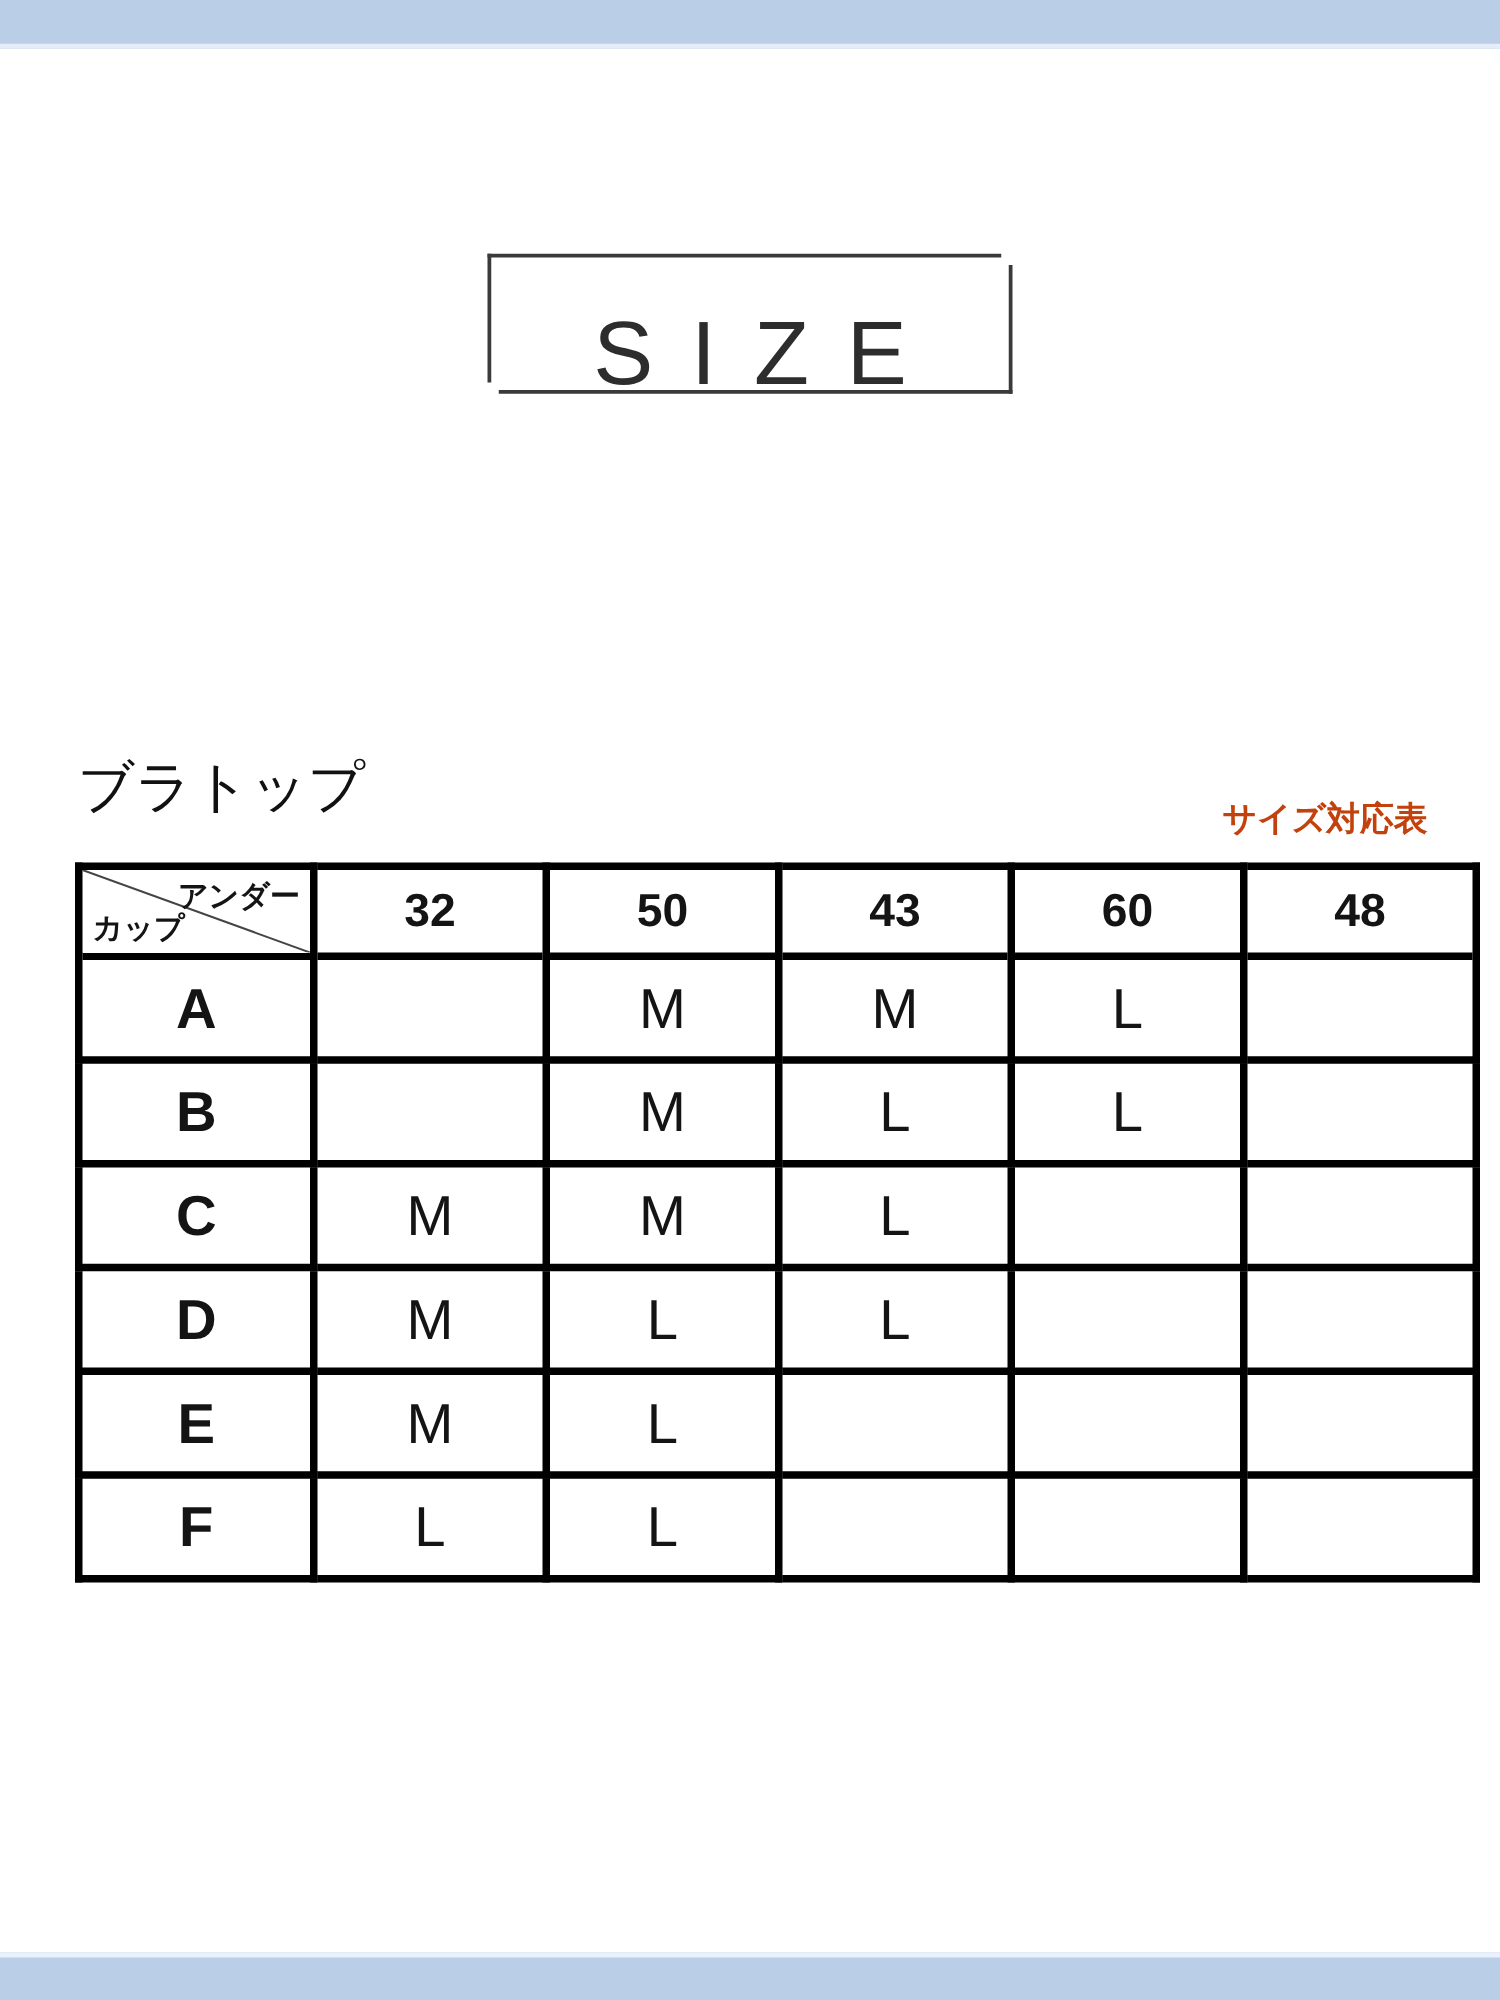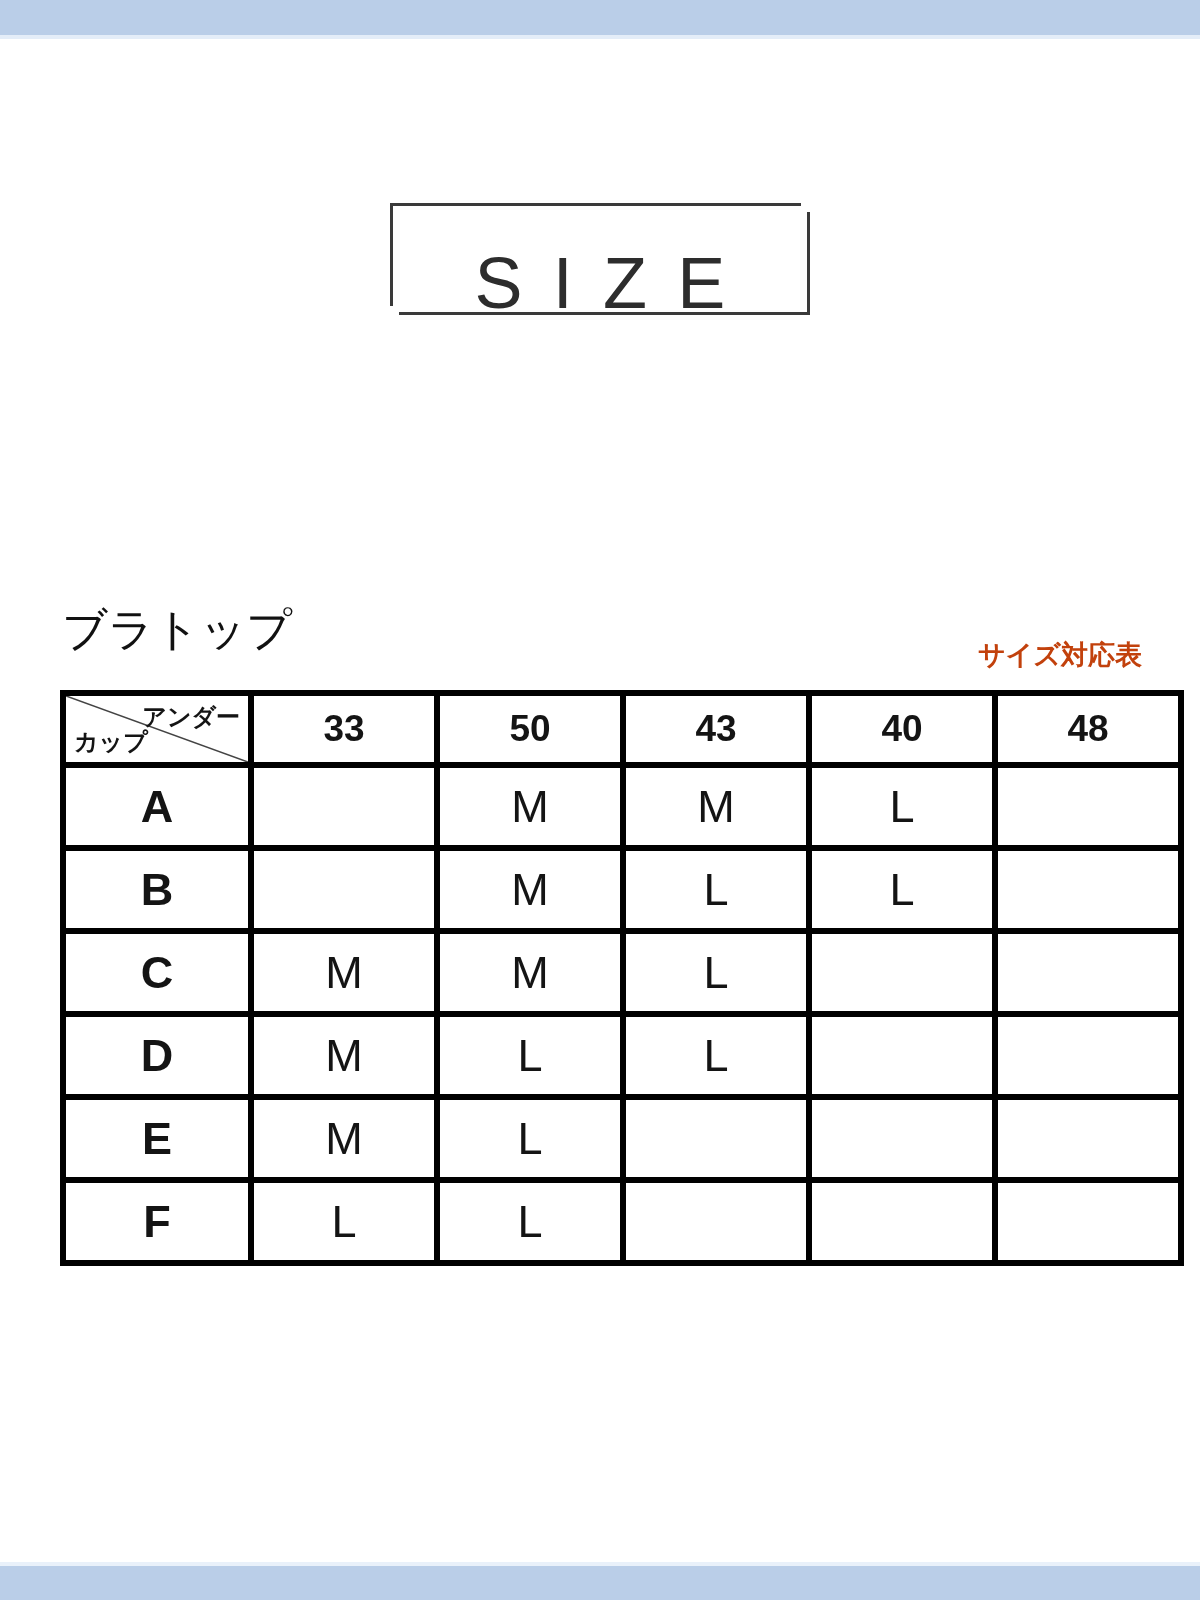--- a/index.html
+++ b/index.html
@@ -75,24 +75,24 @@
 <table class="size-chart">
   <tbody>
     <tr class="header">
       <td class="corner">
         <svg viewBox="0 0 100 100" preserveAspectRatio="none">
           <line x1="0" y1="0" x2="100" y2="100" stroke="#444" stroke-width="1.6" vector-effect="non-scaling-stroke"></line>
         </svg>
         <span class="under">アンダー</span>
         <span class="cup">カップ</span>
       </td>
-      <td class="col-h">33</td>
+      <td class="col-h">32</td>
       <td class="col-h">50</td>
       <td class="col-h">43</td>
-      <td class="col-h">40</td>
+      <td class="col-h">60</td>
       <td class="col-h">48</td>
     </tr>
 
     <tr>
       <td class="row-h">A</td>
       <td class="val"></td>
       <td class="val m bl">M</td>
       <td class="val m bb br">M</td>
       <td class="val l br">L</td>
       <td class="val"></td>

